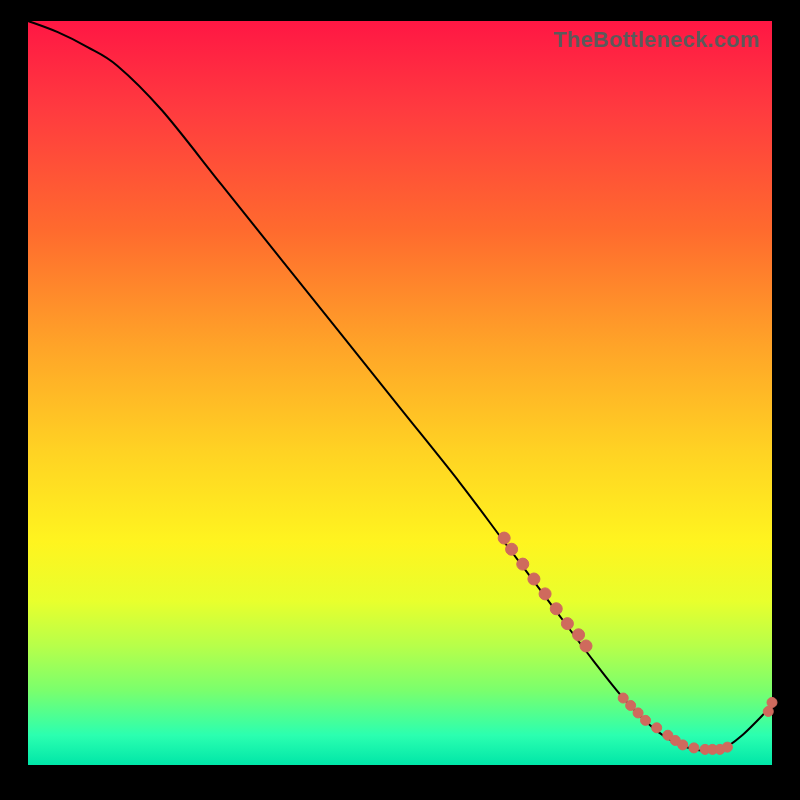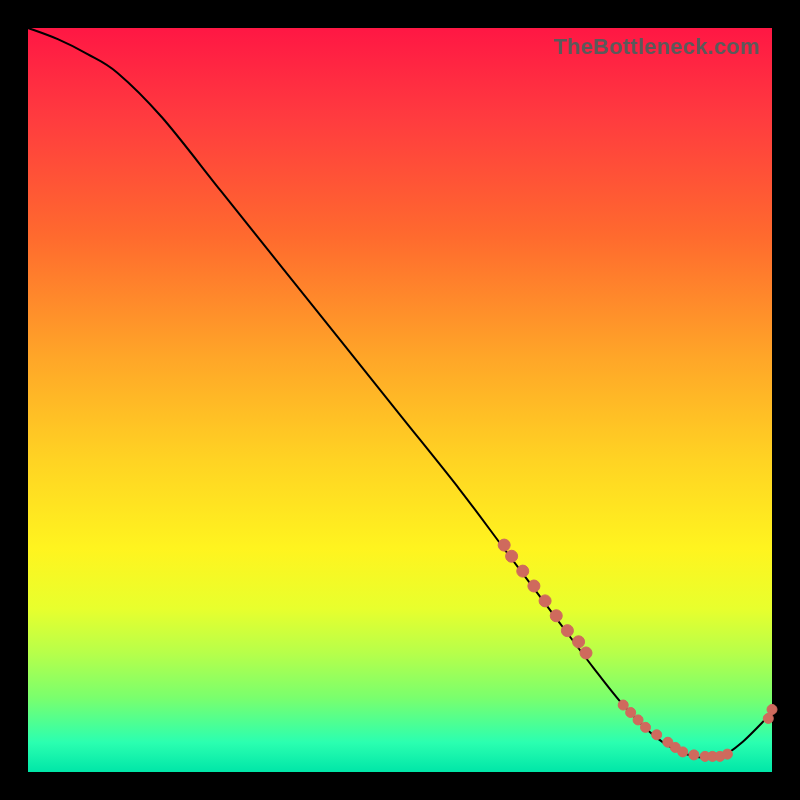--- a/index.html
+++ b/index.html
@@ -12,21 +12,21 @@
   }
   .stage {
     position: relative;
     width: 800px;
     height: 800px;
     background: #000;
   }
   .plot {
     position: absolute;
     left: 28px;
-    top: 28px;
+    top: 21px;
     width: 744px;
     height: 744px;
     background: linear-gradient(
       to bottom,
       #ff1744 0%,
       #ff3b3f 12%,
       #ff6a2e 28%,
       #ffa528 44%,
       #ffd323 58%,
       #fff41f 70%,

